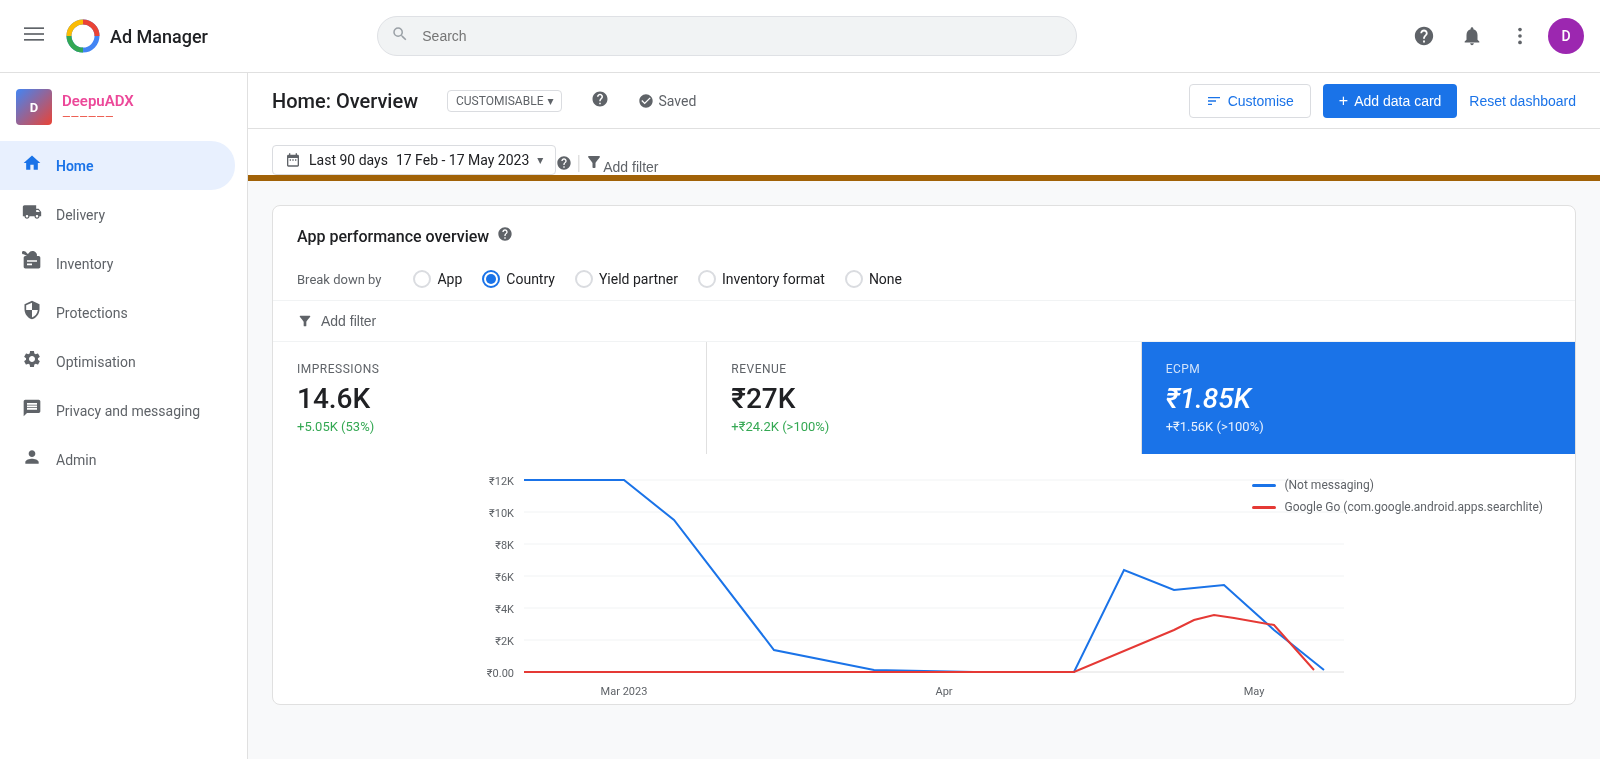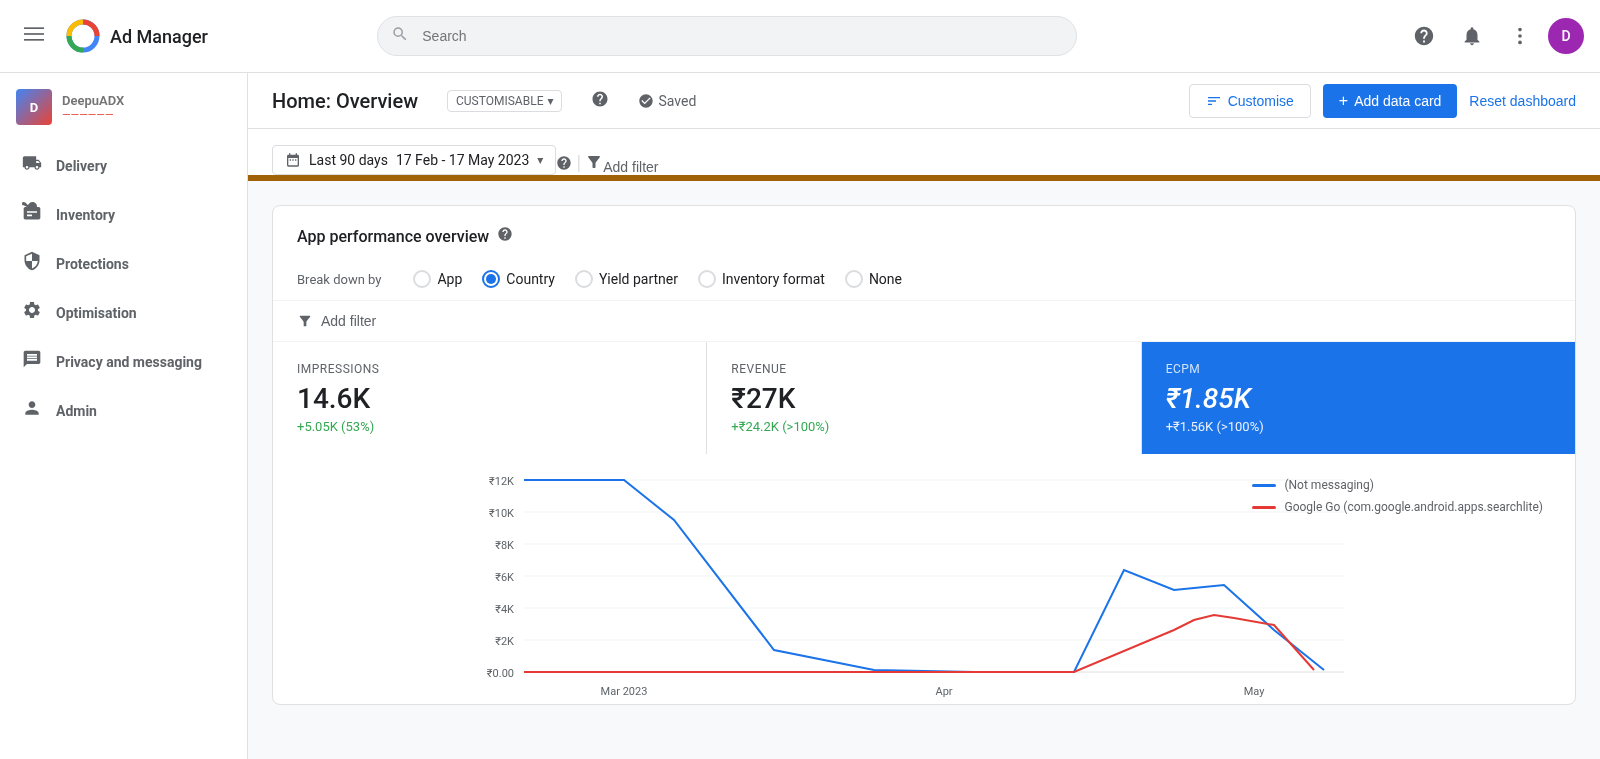--- a/index.html
+++ b/index.html
@@ -61,33 +61,32 @@
       gap: 10px;
     }
     .sidebar-account-logo {
       width: 36px; height: 36px;
       background: linear-gradient(135deg, #4285f4, #ea4335);
       border-radius: 4px;
       display: flex; align-items: center; justify-content: center;
       color: #fff; font-size: 13px; font-weight: 700;
     }
     .sidebar-account-info { display: flex; flex-direction: column; }
-    .sidebar-account-name { font-size: 13px; font-weight: 600; color: #737373; }
+    .sidebar-account-name { font-size: 15px; font-weight: 600; color: #ec4899; }
     .sidebar-account-sub { font-size: 11px; color: #5f6368; }
     .sidebar-nav { padding: 8px 0; }
     .sidebar-item {
       display: flex; align-items: center; gap: 12px;
       padding: 12px 20px;
       cursor: pointer;
       color: #5f6368;
       font-size: 14px;
       border-radius: 0 24px 24px 0;
       margin-right: 12px;
       transition: background 0.15s;
-      font-weight: bold;
     }
     .sidebar-item.active { background: #e8f0fe; color: #1a73e8; font-weight: 600; }
     .sidebar-item .icon { font-size: 20px; width: 24px; text-align: center; flex-shrink: 0; }
     .sidebar-item .label { font-size: 14px; }
 
     
     .main {
       flex: 1;
       display: flex;
       flex-direction: column;
@@ -346,20 +345,26 @@
 
   <div class="sidebar">
     <div class="sidebar-account">
       <div class="sidebar-account-logo">D</div>
       <div class="sidebar-account-info">
         <span class="sidebar-account-name">DeepuADX</span>
         <span class="sidebar-account-sub" style="font-size:11px;color:#ea4335;">——————</span>
       </div>
     </div>
     <div class="sidebar-nav" id="sidebar-nav">
+        <div class="sidebar-item active">
+    <span class="icon"><svg width="20" height="20" viewBox="0 0 24 24" fill="currentColor">
+              <path d="M10 20v-6h4v6h5v-8h3L12 3 2 12h3v8z"></path>
+            </svg></span>
+    <span class="label">Home</span>
+  </div>
         <div class="sidebar-item">
     <span class="icon"><svg width="20" height="20" viewBox="0 0 24 24" fill="currentColor">
               <path d="M20 8h-3V4H3c-1.1 0-2 .9-2 2v11h2c0 1.66 1.34 3 3 3s3-1.34 3-3h6c0 1.66 1.34 3 3 3s3-1.34 3-3h2v-5l-3-4zM6 18.5c-.83 0-1.5-.67-1.5-1.5s.67-1.5 1.5-1.5 1.5.67 1.5 1.5-.67 1.5-1.5 1.5zm13.5-9l1.96 2.5H17V9.5h2.5zm-1.5 9c-.83 0-1.5-.67-1.5-1.5s.67-1.5 1.5-1.5 1.5.67 1.5 1.5-.67 1.5-1.5 1.5z"></path>
             </svg></span>
     <span class="label">Delivery</span>
   </div>
         <div class="sidebar-item">
     <span class="icon"><svg width="20" height="20" viewBox="0 0 24 24" fill="currentColor">
               <path d="M20 6h-2.18c.07-.44.18-.88.18-1.33C18 2.536 15.464 0 12.334 0c-1.87 0-3.16.96-4.028 2.267L7 3.5l-1.306-1.233C4.826.96 3.536 0 1.667 0 .75 0 0 .75 0 1.667v.666C0 3.25.75 4 1.667 4H2L6 6H4c-1.1 0-2 .9-2 2v11c0 1.1.9 2 2 2h16c1.1 0 2-.9 2-2V8c0-1.1-.9-2-2-2zm-8 11H6v-2h6v2zm6-4H6v-2h12v2z"></path>
             </svg></span>

